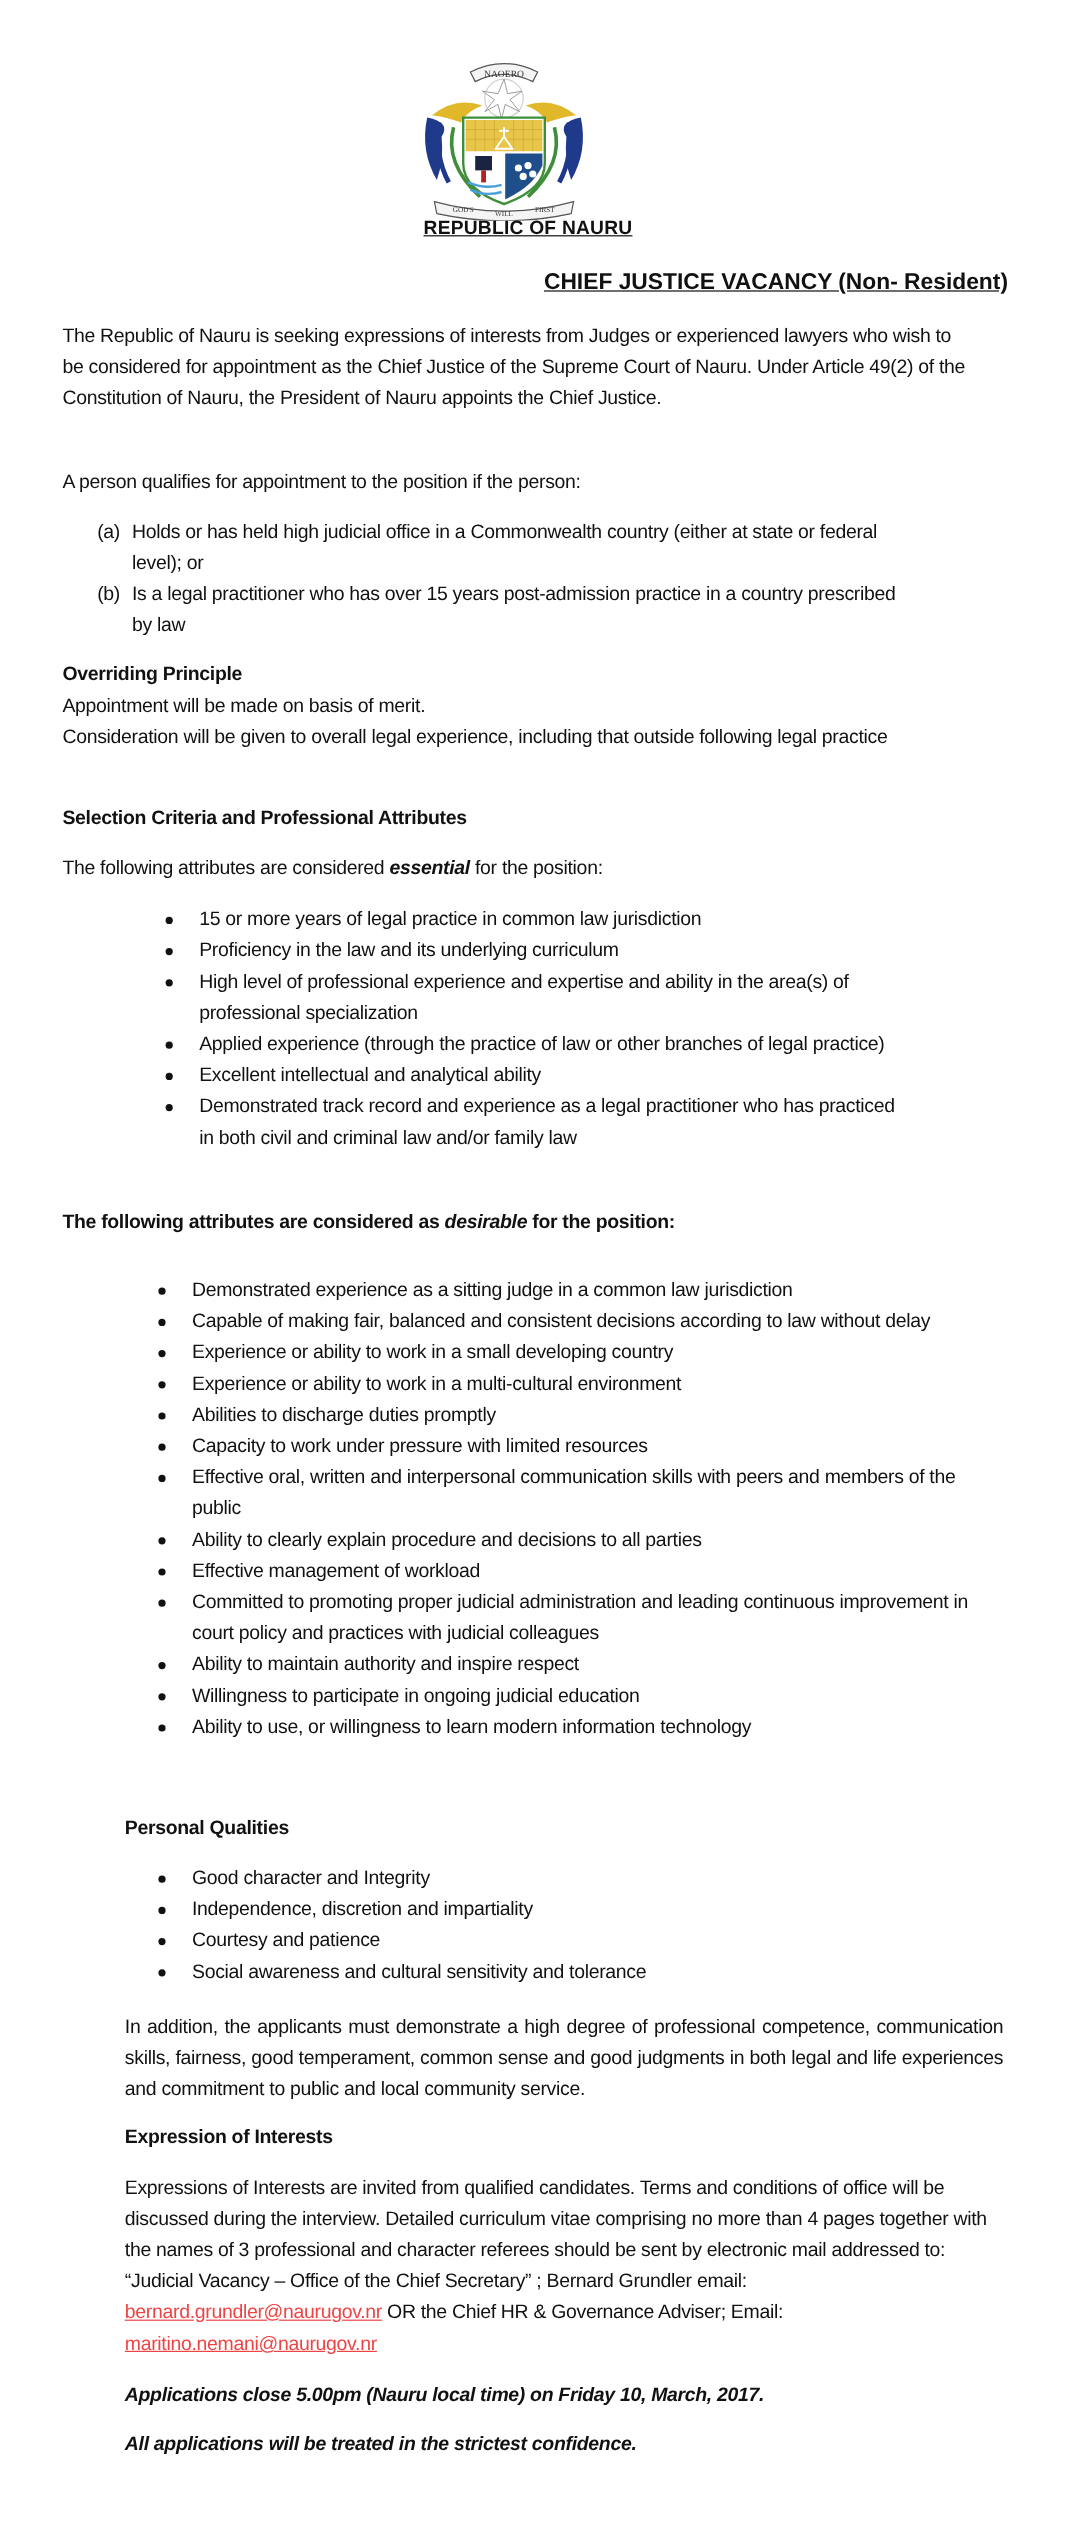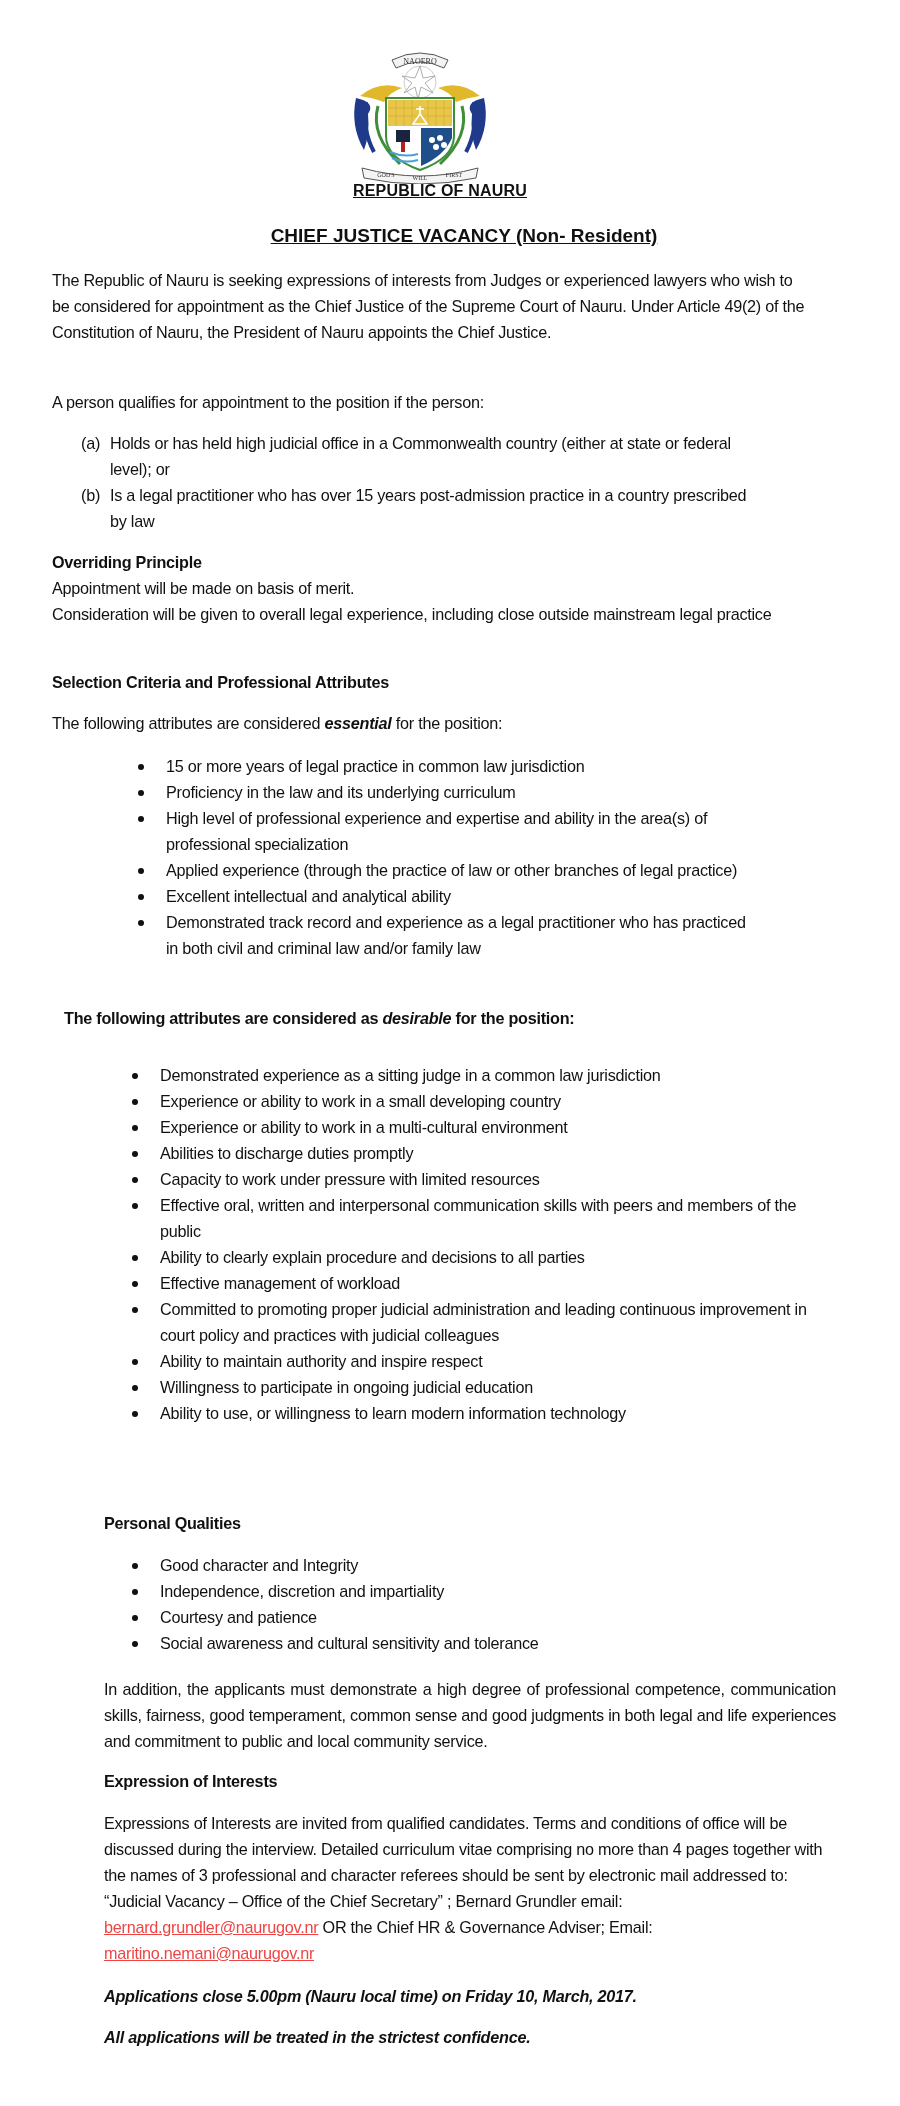--- a/index.html
+++ b/index.html
@@ -32,25 +32,24 @@
     font-weight: bold;
     font-size: 16px;
     text-decoration: underline;
     letter-spacing: 0.2px;
     padding-left: 20px;
   }
   .title {
     position: absolute;
     left: 0; width: 840px;
     top: 225px;
-    text-align: center;
+    text-align: right;
     font-weight: bold;
     font-size: 19px;
     text-decoration: underline;
-    padding-left: 44px;
   }
   .txt {
     position: absolute;
     font-size: 16.2px;
     line-height: 26px;
     letter-spacing: -0.25px;
   }
   .bold { font-weight: bold; }
   .ital { font-style: italic; }
   .justify { text-align: justify; }
@@ -145,38 +144,39 @@
       <span>Holds or has held high judicial office in a Commonwealth country (either at state or federal level); or</span>
     </li>
     <li>
       <span class="mk">(b)</span>
       <span>Is a legal practitioner who has over 15 years post-admission practice in a country prescribed by law</span>
     </li>
   </ol>
 
   <div class="txt bold" style="left:52px; top:549px; width:760px;">Overriding Principle</div>
   <div class="txt" style="left:52px; top:575px; width:760px;">Appointment will be made on basis of merit.</div>
-  <div class="txt" style="left:52px; top:601px; width:740px;">Consideration will be given to overall legal experience, including close outside mainstream legal practice</div>
+  <div class="txt" style="left:52px; top:601px; width:740px;">Consideration will be given to overall legal experience, including that outside following legal practice</div>
 
   <div class="txt" style="left:52px; top:710px; width:760px;"><span>The following attributes are considered </span><b><i>essential</i></b><span> for the position:</span></div>
   <div class="txt bold" style="left:52px; top:669px; width:760px;">Selection Criteria and Professional Attributes</div>
 
   <ul class="b txt" style="left:166px; top:753px; width:580px;">
     <li><span class="dot"></span><span>15 or more years of legal practice in common law jurisdiction</span></li>
     <li><span class="dot"></span><span>Proficiency in the law and its underlying curriculum</span></li>
     <li><span class="dot"></span><span>High level of professional experience and expertise and ability in the area(s) of professional specialization</span></li>
     <li><span class="dot"></span><span>Applied experience (through the practice of law or other branches of legal practice)</span></li>
     <li><span class="dot"></span><span>Excellent intellectual and analytical ability</span></li>
     <li><span class="dot"></span><span>Demonstrated track record and experience as a legal practitioner who has practiced in both civil and criminal law and/or family law</span></li>
   </ul>
 
-  <div class="txt bold" style="left:52px; top:1005px; width:760px;margin-left:12px;"><span>The following attributes are considered as </span><i>desirable</i><span> for the position:</span></div>
+  <div class="txt bold" style="left:52px; top:1005px; width:760px;"><span>The following attributes are considered as </span><i>desirable</i><span> for the position:</span></div>
 
   <ul class="b txt" style="left:160px; top:1062px; width:660px;">
     <li><span class="dot"></span><span>Demonstrated experience as a sitting judge in a common law jurisdiction</span></li>
+    <li><span class="dot"></span><span>Capable of making fair, balanced and consistent decisions according to law without delay</span></li>
     <li><span class="dot"></span><span>Experience or ability to work in a small developing country</span></li>
     <li><span class="dot"></span><span>Experience or ability to work in a multi-cultural environment</span></li>
     <li><span class="dot"></span><span>Abilities to discharge duties promptly</span></li>
     <li><span class="dot"></span><span>Capacity to work under pressure with limited resources</span></li>
     <li><span class="dot"></span><span>Effective oral, written and interpersonal communication skills with peers and members of the public</span></li>
     <li><span class="dot"></span><span>Ability to clearly explain procedure and decisions to all parties</span></li>
     <li><span class="dot"></span><span>Effective management of workload</span></li>
     <li><span class="dot"></span><span>Committed to promoting proper judicial administration and leading continuous improvement in court policy and practices with judicial colleagues</span></li>
     <li><span class="dot"></span><span>Ability to maintain authority and inspire respect</span></li>
     <li><span class="dot"></span><span>Willingness to participate in ongoing judicial education</span></li>

